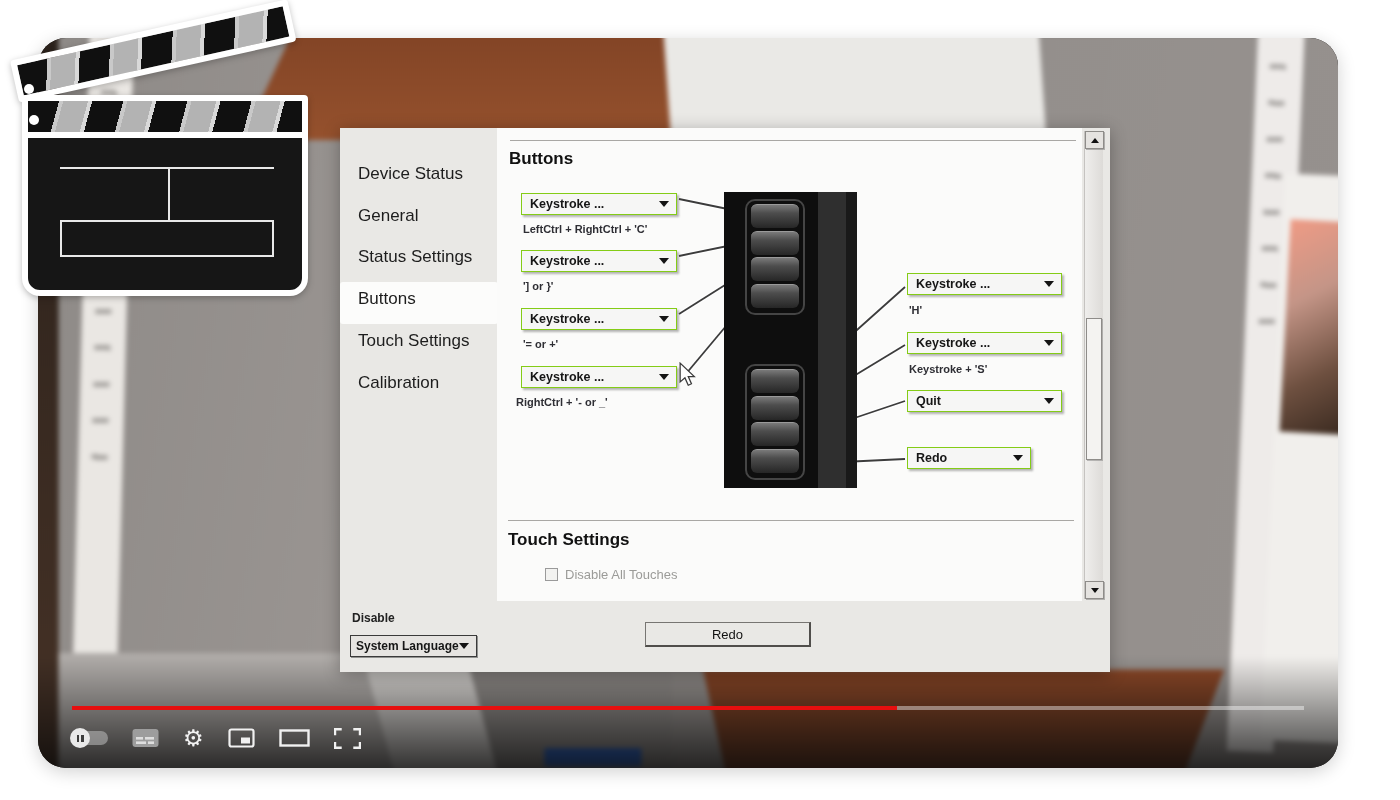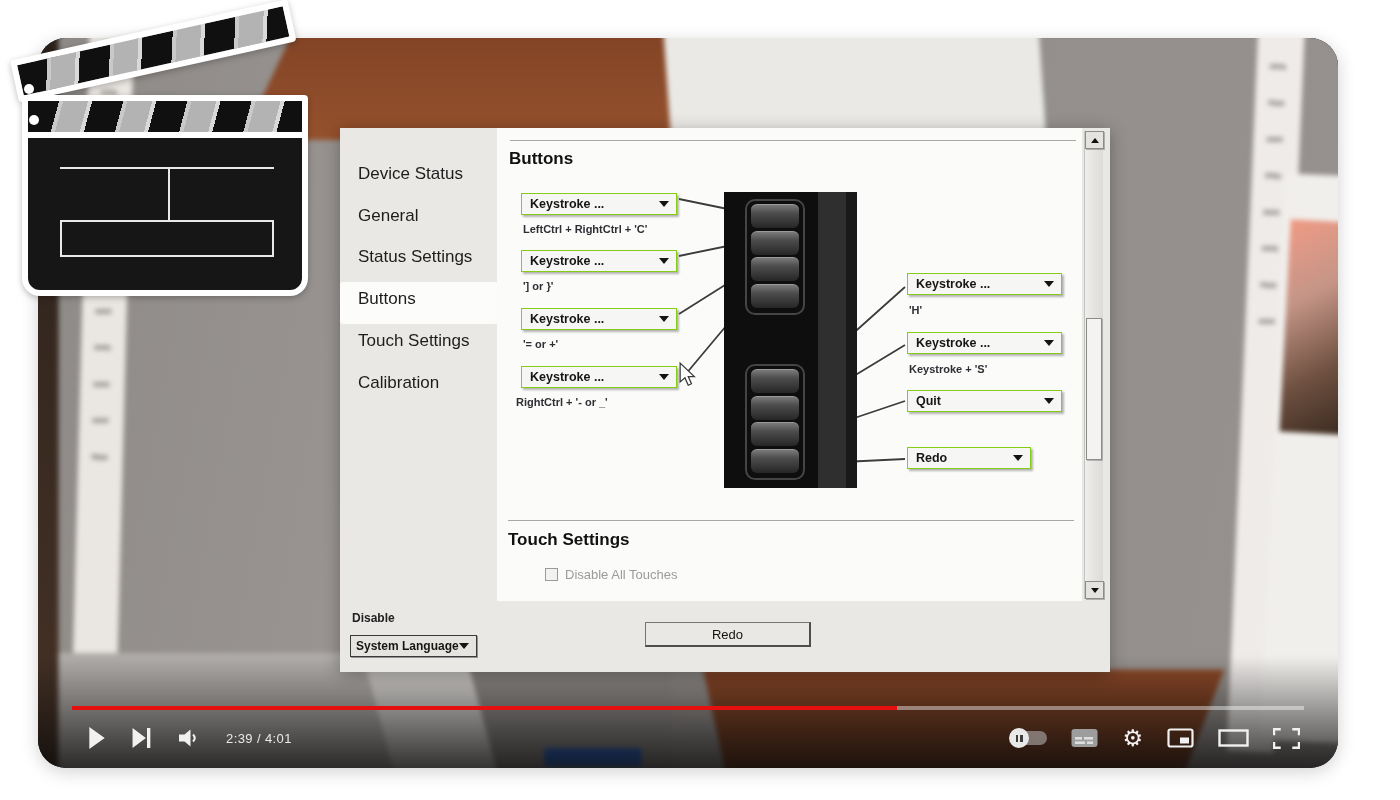--- a/index.html
+++ b/index.html
@@ -277,40 +277,20 @@
       <svg class="cursor-svg" width="20" height="24" viewBox="0 0 14 21">
         <path d="M1,1 L1,17.5 L5.2,13.9 L8.1,20.3 L10.9,19 L8.1,12.7 L13.4,12.7 Z" fill="#ffffff" stroke="#3a3a3a" stroke-width="1.1"></path>
       </svg>
     </div>
 
     <div class="progress">
       <div class="progress-played" style="width: 67%; background: rgb(230, 15, 15);"></div>
     </div>
 
     <div class="controls">
-      <div class="ctl-left">
-        <div class="ctl-btn">
-          <svg width="18" height="22" viewBox="0 0 16 20">
-              <polygon points="1,0 1,20 15,10" fill="#f1f1f1"></polygon>
-            </svg>
-        </div>
-        <div class="ctl-btn">
-          <svg width="20" height="20" viewBox="0 0 17 18">
-              <polygon points="0,0 0,18 12,9" fill="#f1f1f1"></polygon>
-              <rect x="13" y="0" width="3" height="18" fill="#f1f1f1"></rect>
-            </svg>
-        </div>
-        <div class="ctl-btn">
-          <svg width="22" height="20" viewBox="0 0 20 20">
-            <polygon points="0,6.5 5.5,6.5 11.5,1.5 11.5,18.5 5.5,13.5 0,13.5" fill="#f1f1f1"></polygon>
-            <path d="M14,6.5 Q17.5,10 14,13.5" stroke="#f1f1f1" stroke-width="2" fill="none"></path>
-          </svg>
-        </div>
-        <span class="time-text">2:39 / 4:01</span>
-      </div>
       <div class="ctl-right">
         <div class="ctl-btn">
           <span class="autoplay-pill">
             <span class="autoplay-knob">
                 <i></i>
                 <i></i>
               </span>
           </span>
         </div>
         <div class="ctl-btn">

